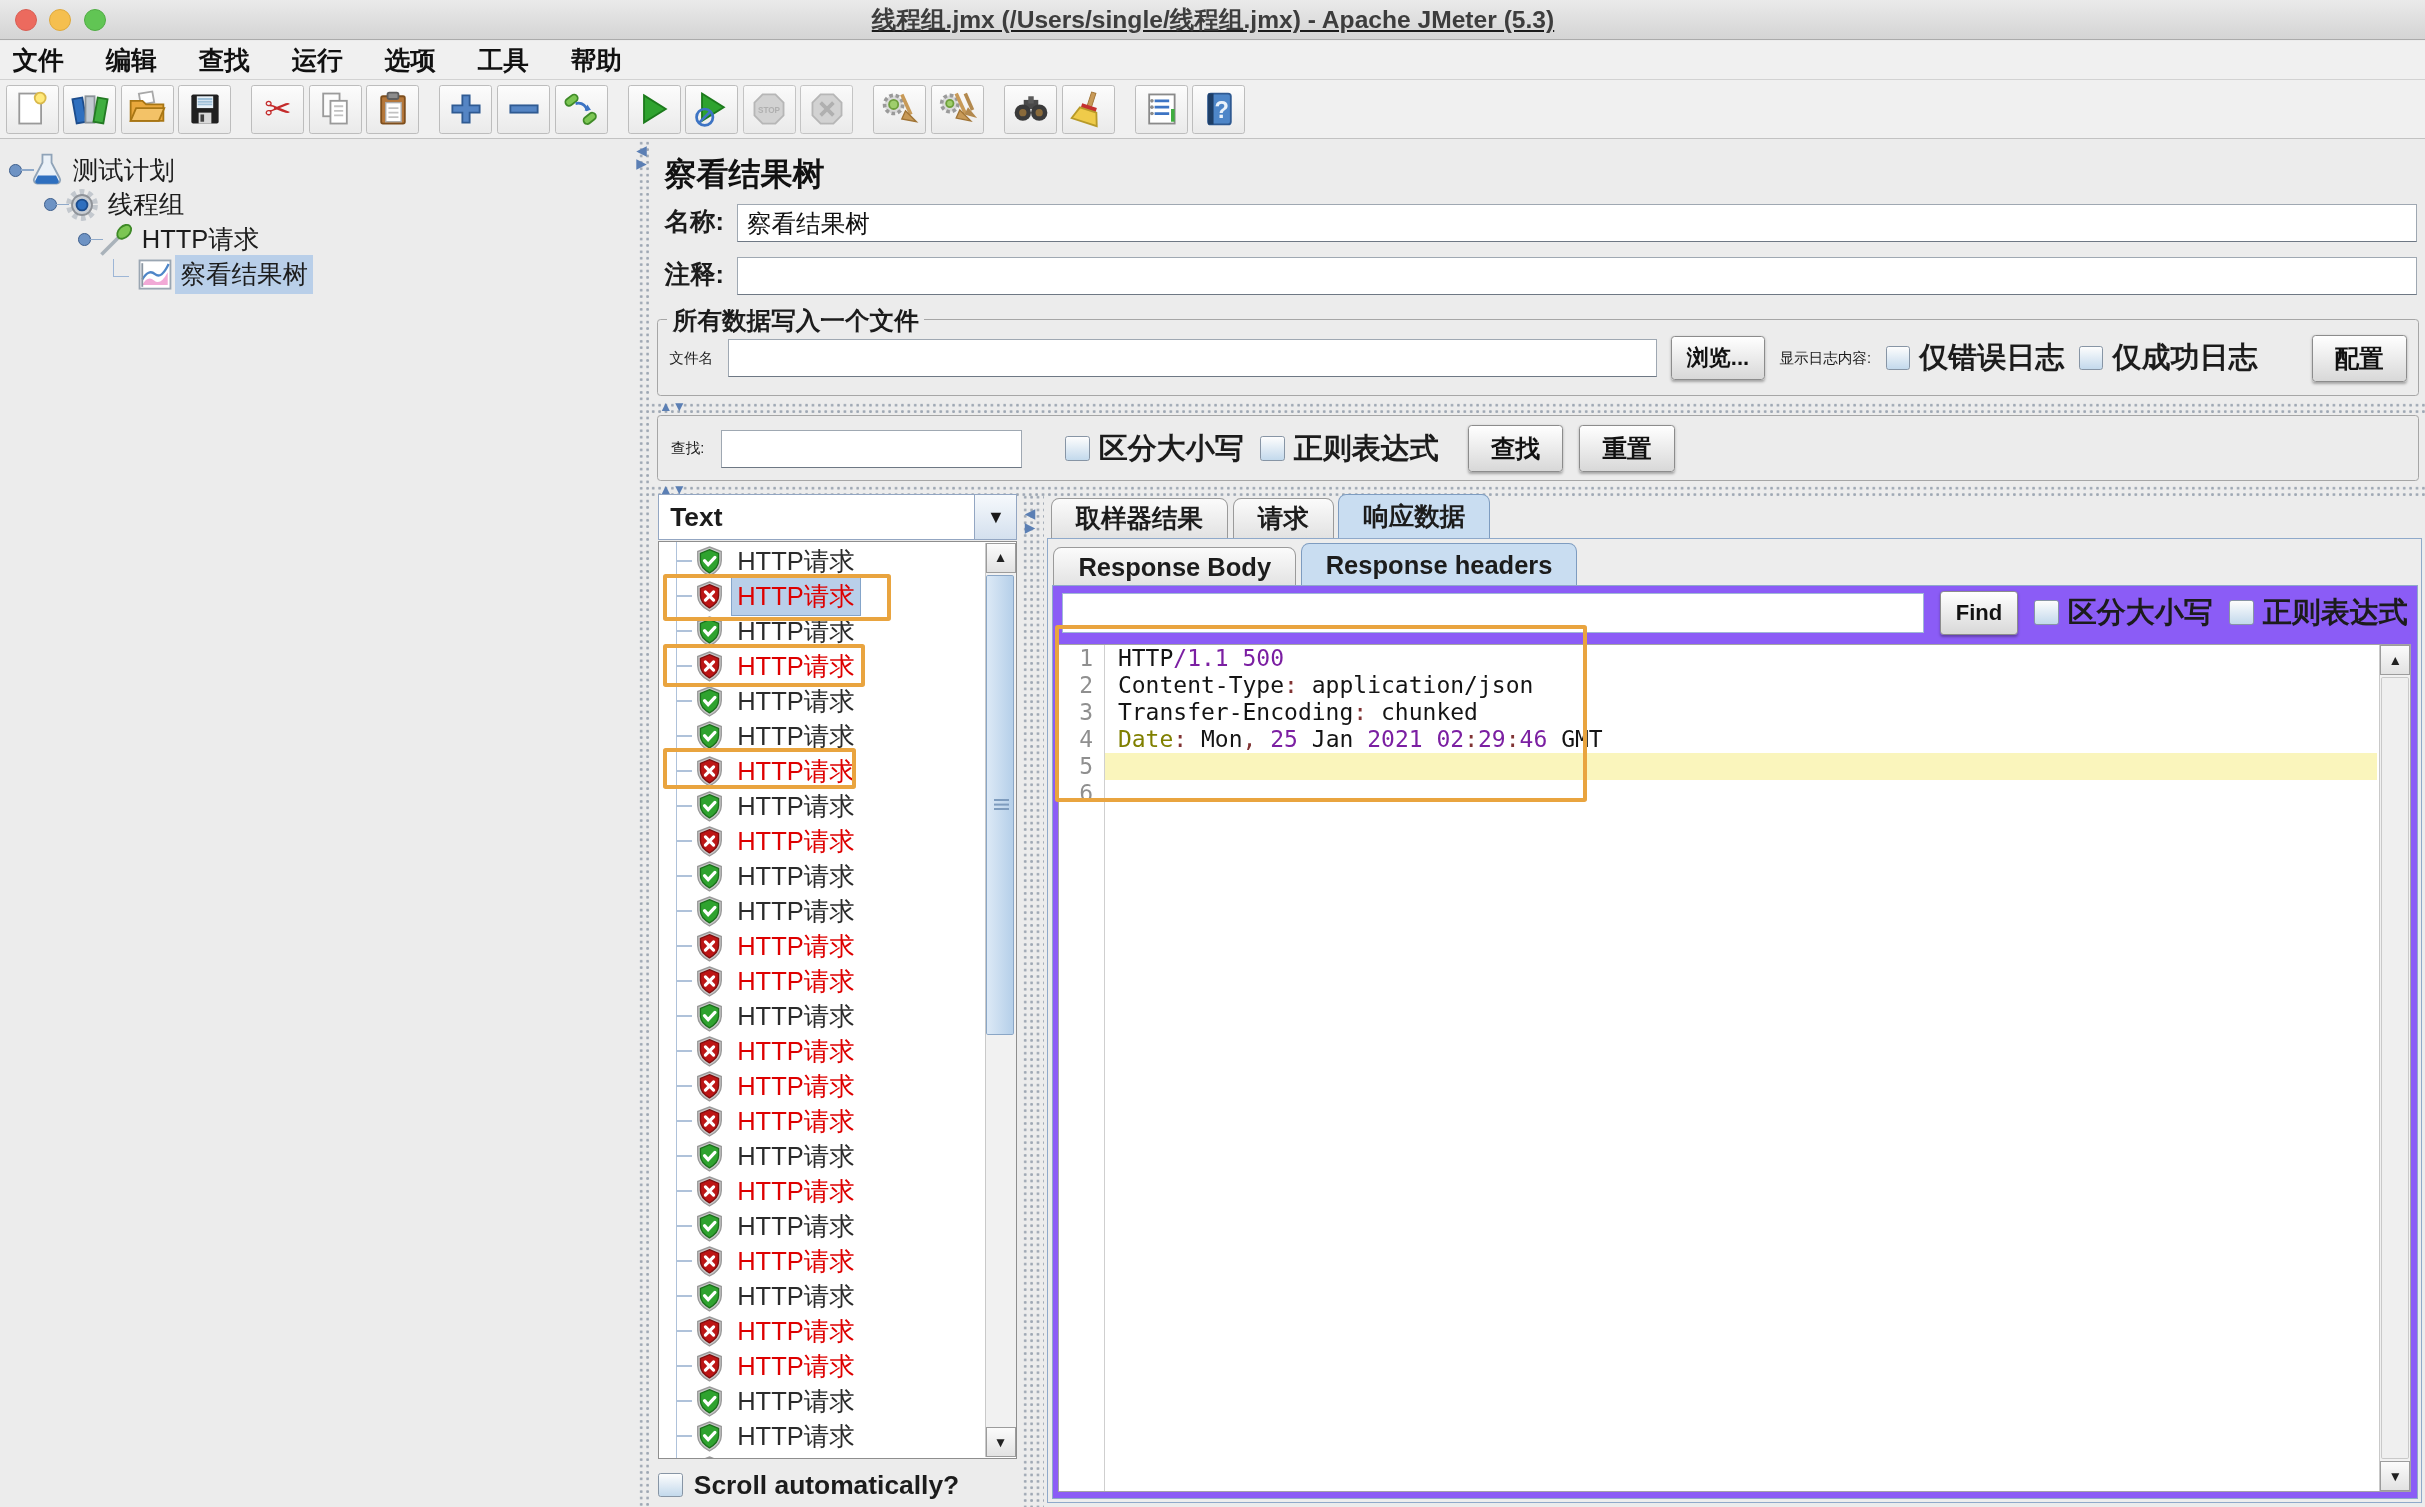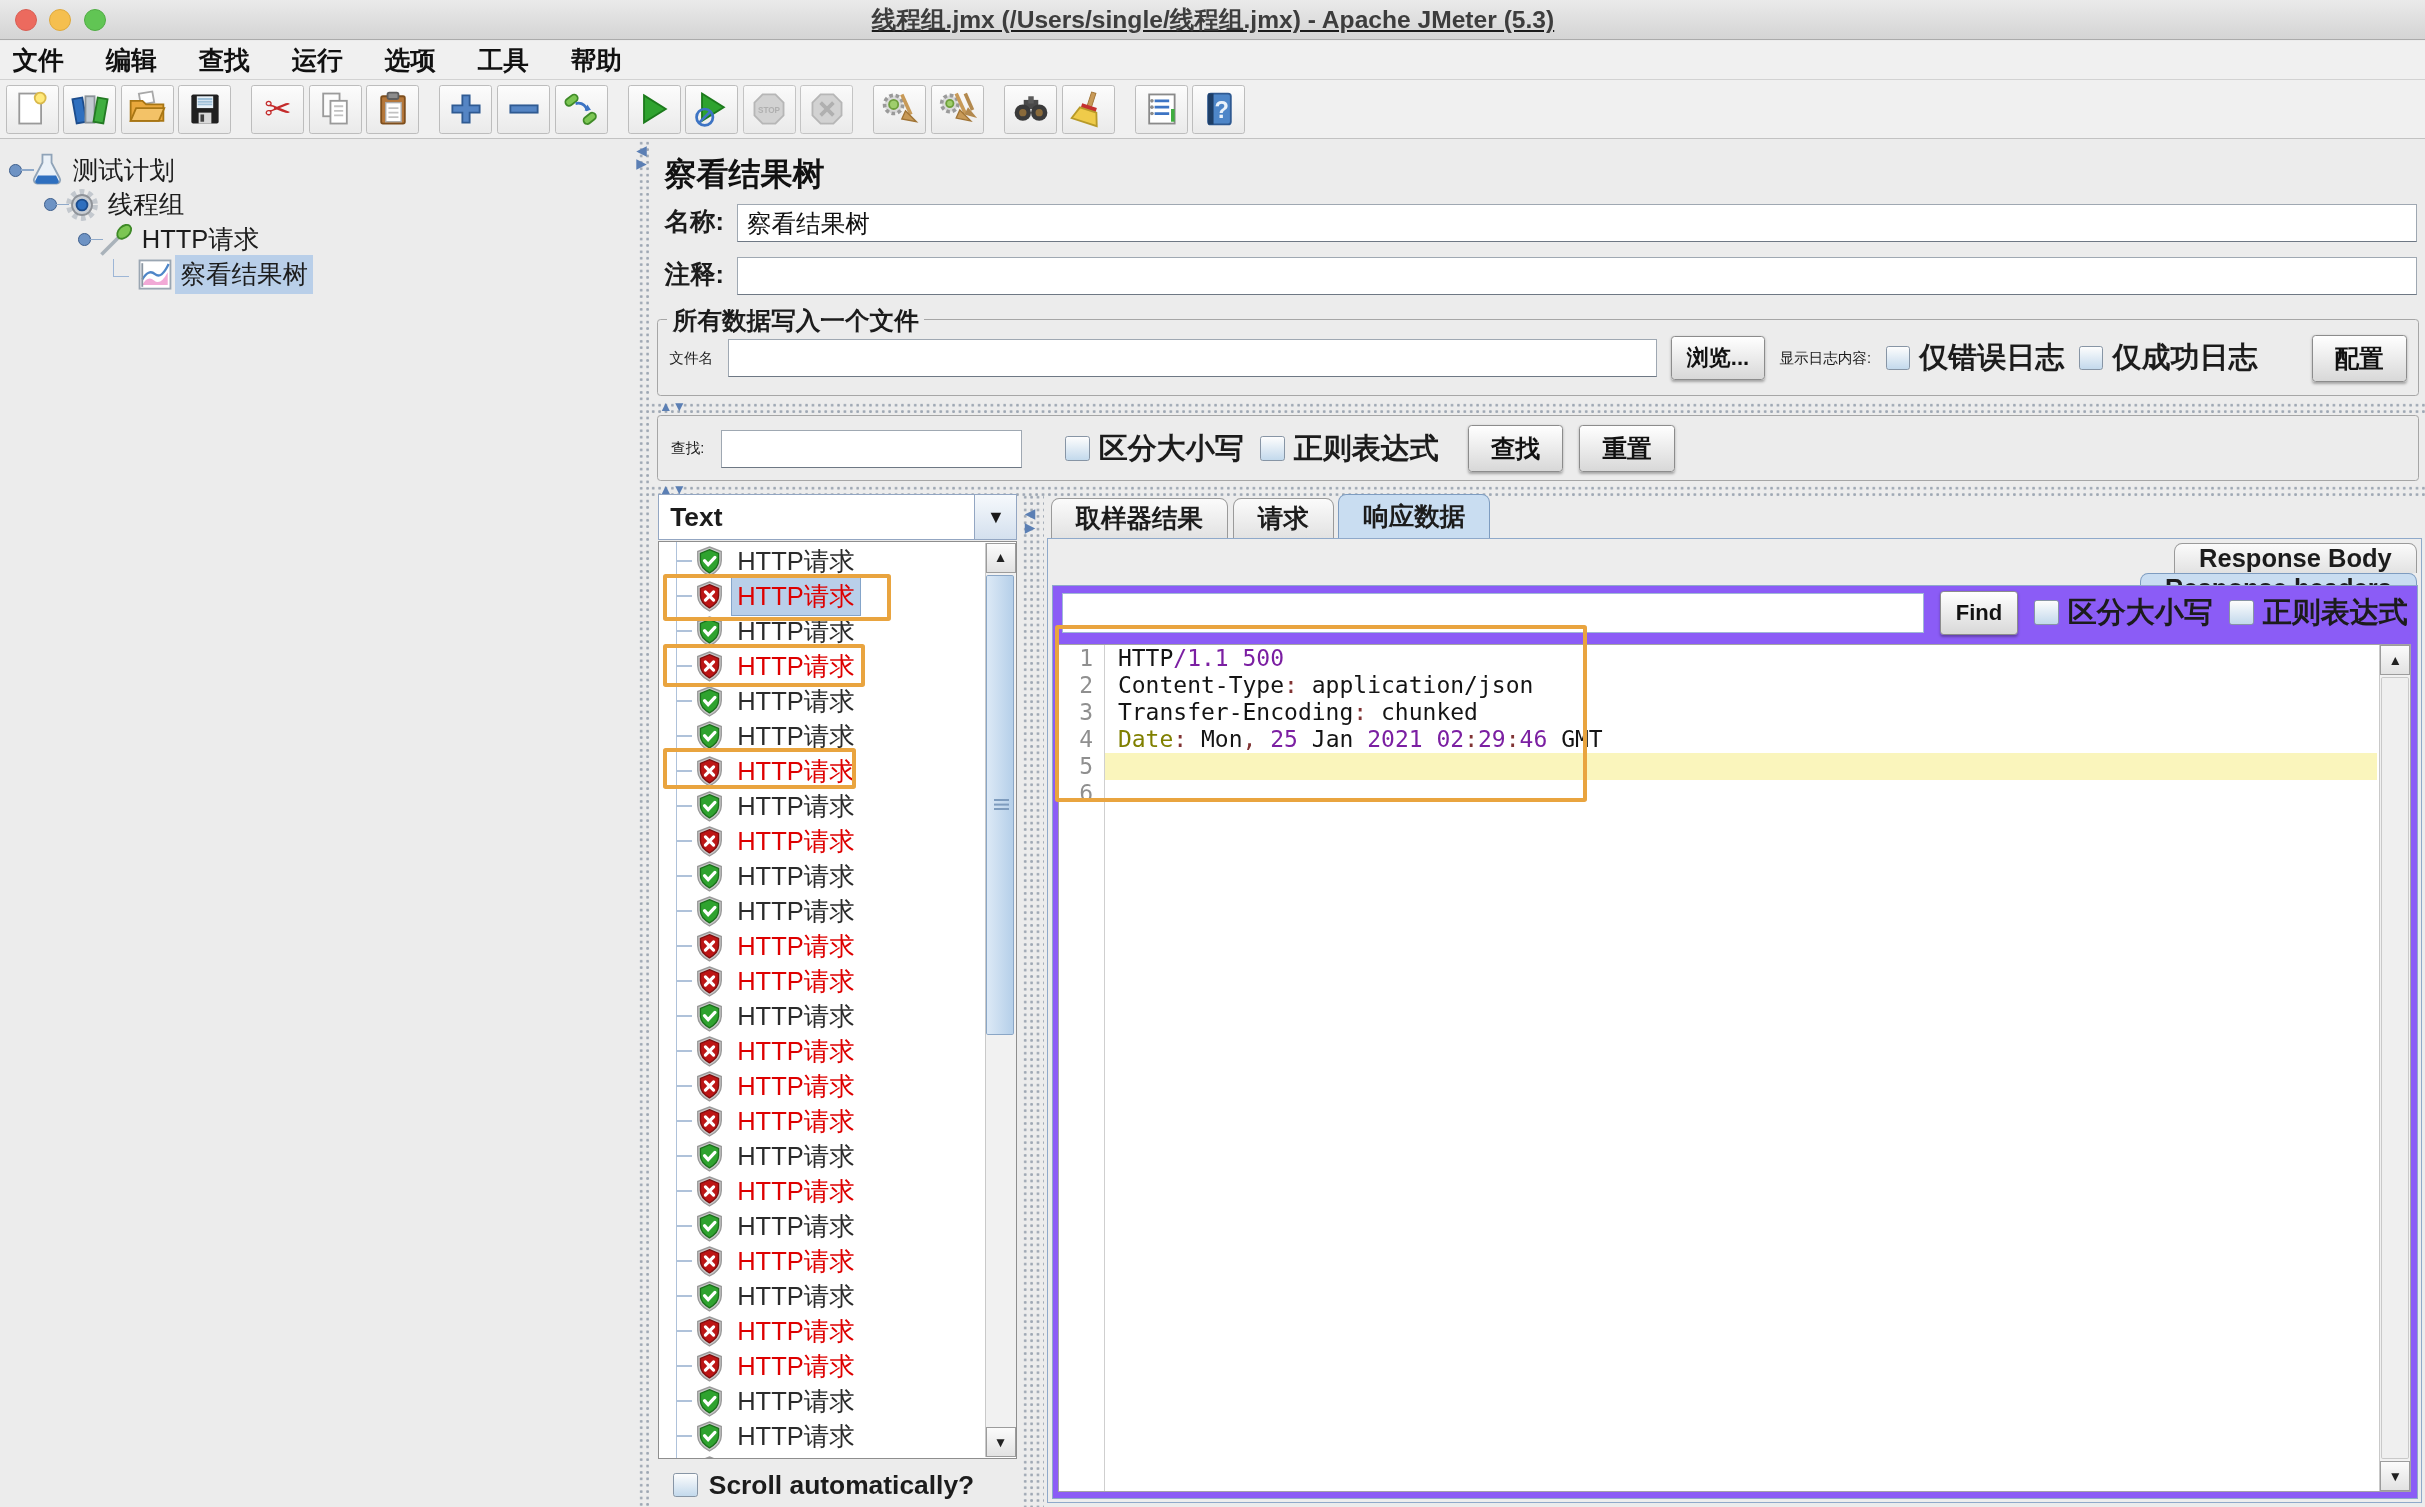--- a/index.html
+++ b/index.html
@@ -92,21 +92,21 @@
   
   .vsb { position:absolute; top:0.9px; bottom:0.9px; width:31px; background:#F1F1F1; border-left:0.9px solid #C9C9C9; }
   .rlist .vsb { right:0.9px; }
   .sbtn { position:absolute; left:0; width:30px; height:30px; background:linear-gradient(#FBFBFB,#E2E2E2);
     border:0.9px solid #9C9C9C; display:flex; align-items:center; justify-content:center; font-size:13.7px; color:#222; }
   .sbtn.up { top:0; } .sbtn.down { bottom:0; }
   .sthumb { position:absolute; left:0.9px; width:28px; background:linear-gradient(90deg,#DCE9F6,#B5CFE9);
     border:0.9px solid #8AA6C6; border-radius:1.8px; }
   .sgrip { position:absolute; left:6.4px; width:15.5px; height:1.8px; background:#7E9CBE; box-shadow:0 4.6px 0 #7E9CBE, 0 9px 0 #7E9CBE; }
 
-  .scroll-auto { position:absolute; left:15px; bottom:0; height:44px; display:flex; align-items:center; gap:11px; }
+  .scroll-auto { position:absolute; left:0; bottom:0; height:44px; display:flex; align-items:center; gap:11px; }
   .scroll-auto .cbl { font-size:26.4px; font-weight:700; }
 
   .vsplit2 { position:absolute; left:372px; width:22px; top:0; bottom:0; }
 
   
   .tabs-col { position:absolute; left:397px; right:3.6px; top:0; bottom:3.6px; }
   .tabrow { display:flex; align-items:flex-end; height:44px; padding-left:3.6px; }
   .tab { height:40px; display:flex; align-items:center; padding:0 24px; font-size:25.5px; font-weight:600;
     background:linear-gradient(#FBFBFB,#E2E2E2); border:1.8px solid #9A9A9A; border-bottom:none;
     border-radius:8.2px 8.2px 0 0; margin-right:4.6px; color:#1c1c1c; }
@@ -780,21 +780,21 @@
           <div class="split-arrows" style="left:2.7px; top:12.8px;">◀<br>▶</div>
         </div>
 
         <div class="tabs-col">
           <div class="tabrow" id="outer-tabs">
               <div class="tab">取样器结果</div>
               <div class="tab">请求</div>
               <div class="tab active">响应数据</div>
             </div>
           <div class="outer-pane">
-            <div class="tabrow" id="inner-tabs" style="margin:3.6px 0 0 1.8px;flex-direction:column;">
+            <div class="tabrow" id="inner-tabs" style="margin:3.6px 0 0 1.8px;">
                 <div class="tab">Response Body</div>
                 <div class="tab active">Response headers</div>
               </div>
             <div class="inner-pane">
               <div class="find-bar">
                 <input class="find-input" value="" style="">
                 <span class="jbtn small" style="font-weight:700;">Find</span>
                 <span class="cbrow">
                   <span class="cb"></span>
                   <span class="cbl">区分大小写</span>

